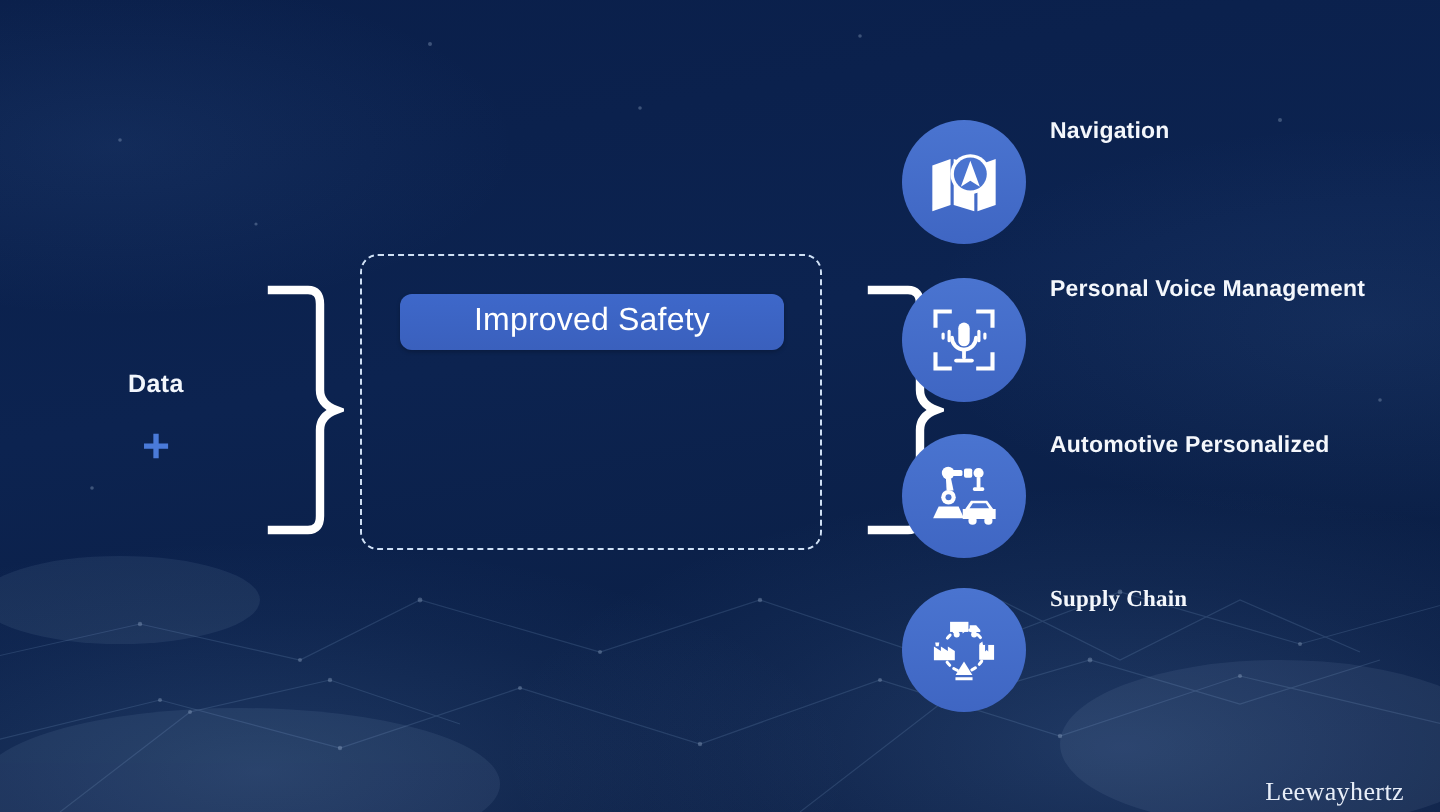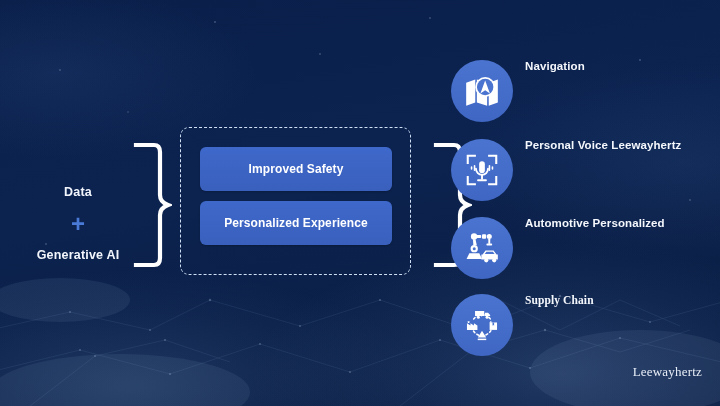--- a/index.html
+++ b/index.html
@@ -76,26 +76,26 @@
   .benefit-list {
     position: absolute;
     left: 200px;
     top: 147px;
     width: 192px;
     display: flex;
     flex-direction: column;
     gap: 10px;
   }
   .benefit-chip {
-    height: 44px;
+    height: 28px;
     border-radius: 6px;
     background: linear-gradient(180deg, #3e68ca 0%, #3a60bd 100%);
     color: #ffffff;
-    font-size: 12px;
-    font-weight: 700;
+    font-size: 16px;
+    font-weight: 400;
     letter-spacing: .1px;
     display: flex;
     align-items: center;
     justify-content: center;
     white-space: nowrap;
     box-shadow: 0 1px 2px rgba(0,0,0,.22);
   }
 
   
   .outcome-row {
@@ -120,21 +120,21 @@
     font-size: 11.5px;
     font-weight: 700;
     letter-spacing: .1px;
     white-space: nowrap;
   }
 
   
   #watermark {
     position: absolute;
     right: 18px;
-    bottom: 26px;
+    bottom: 2px;
     color: #e8eef8;
     font-family: "Liberation Serif", serif;
     font-size: 13px;
     letter-spacing: .2px;
   }
 </style>
 </head>
 <body>
 
 <div id="stage">
@@ -178,32 +178,30 @@
     <g fill="#b9d6f5" opacity=".09">
       <ellipse cx="640" cy="372" rx="110" ry="42"></ellipse>
       <ellipse cx="120" cy="392" rx="130" ry="38"></ellipse>
       <ellipse cx="60" cy="300" rx="70" ry="22"></ellipse>
     </g>
   </svg>
 
   <div class="left-col">
     <div class="left-term">Data</div>
     <div class="plus-sign">+</div>
-    <div class="left-term">Generative AI</div>
   </div>
 
   <svg class="brace" style="left:132px; top:140px;" width="40" height="130" viewBox="0 0 40 130">
     <path d="M4 5 H22 Q28 5 28 12 V55 Q28 62 36 65 Q28 68 28 75 V118 Q28 125 22 125 H4" fill="none" stroke="#ffffff" stroke-width="4.2" stroke-linecap="square" stroke-linejoin="miter"></path>
   </svg>
 
   <div id="dashed-box"></div>
 
   <div class="benefit-list">
     <div class="benefit-chip">Improved Safety</div>
-    <div class="benefit-chip">Personalized Experience</div>
   </div>
 
   <svg class="brace" style="left:432px; top:140px;" width="40" height="130" viewBox="0 0 40 130">
     <path d="M4 5 H22 Q28 5 28 12 V55 Q28 62 36 65 Q28 68 28 75 V118 Q28 125 22 125 H4" fill="none" stroke="#ffffff" stroke-width="4.2" stroke-linecap="square" stroke-linejoin="miter"></path>
   </svg>
 
   <div class="outcome-row" style="top:60px;">
     <div class="outcome-badge">
       <svg width="38" height="38" viewBox="0 0 48 48" fill="#ffffff">
         <path d="M4 13.5 L15.5 9.5 L15.5 38.5 L4 42.5 Z"></path>
@@ -231,21 +229,21 @@
         <path d="M24 30.1 V35" stroke-width="2.4" stroke-linecap="round"></path>
         <path d="M19 37 H29" stroke-width="2.4" stroke-linecap="round"></path>
         <g stroke-width="2" stroke-linecap="round">
           <path d="M14.6 18.6 V24.4"></path>
             <path d="M33.4 18.6 V24.4"></path>
           <path d="M10.8 20.2 V22.8"></path>
             <path d="M37.2 20.2 V22.8"></path>
         </g>
       </svg>
     </div>
-    <div class="outcome-label">Personal Voice Leewayhertz</div>
+    <div class="outcome-label">Personal Voice Management</div>
   </div>
 
   <div class="outcome-row" style="top:217px;">
     <div class="outcome-badge">
       <svg width="38" height="38" viewBox="0 0 48 48" fill="#ffffff">
 
         <circle cx="14" cy="9.5" r="4"></circle>
         <rect x="16.5" y="7.6" width="6.5" height="3.8" rx="1"></rect>
         <rect x="24" y="6.6" width="5.2" height="5.8" rx="1.2"></rect>
         <circle cx="33.2" cy="9.5" r="3.2"></circle>

